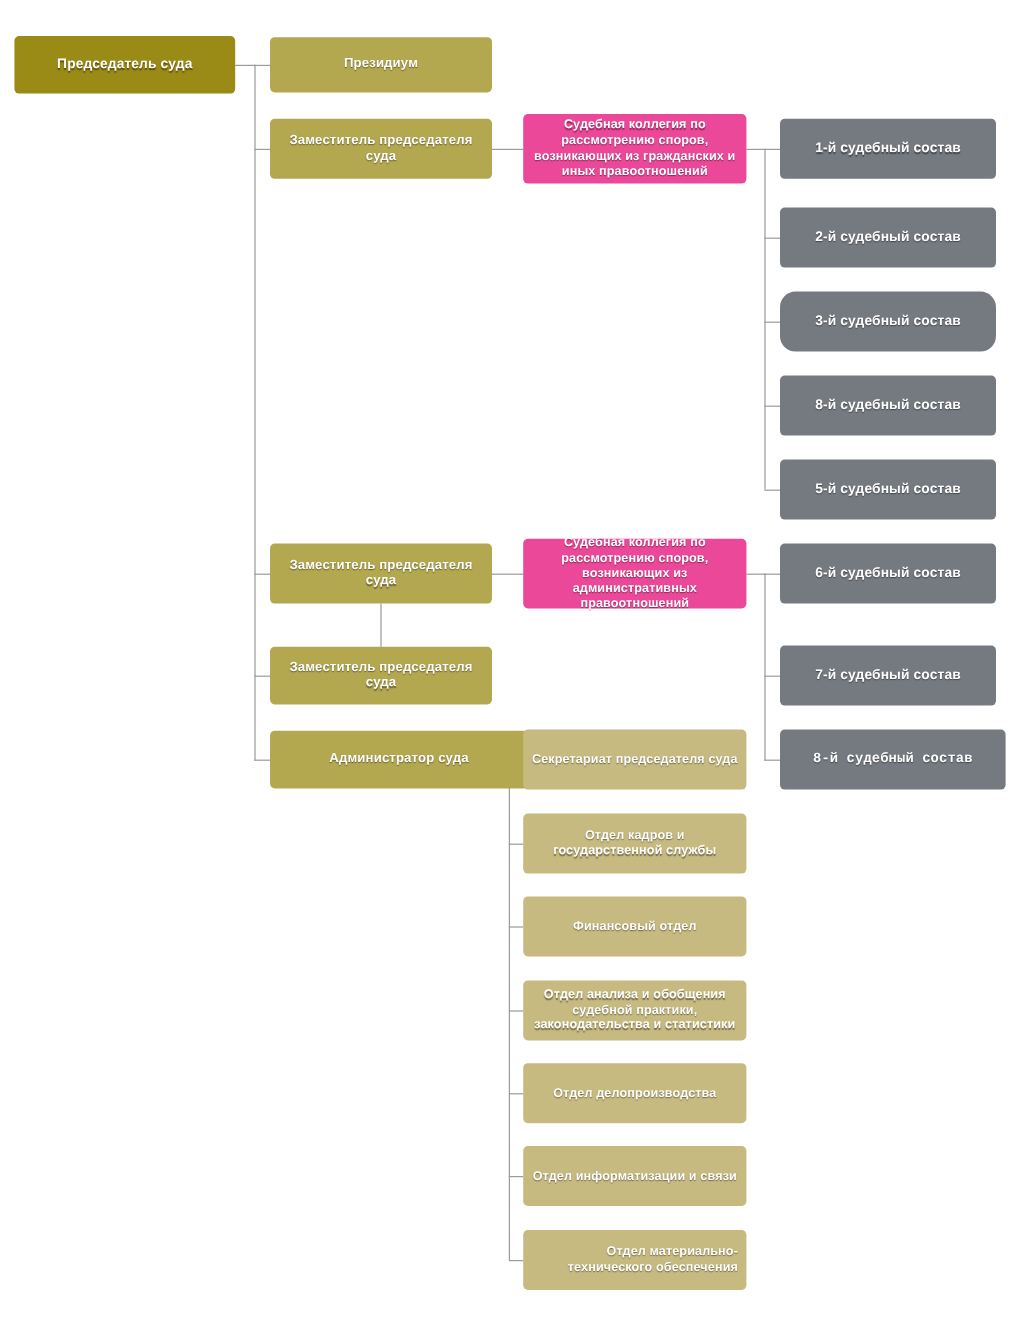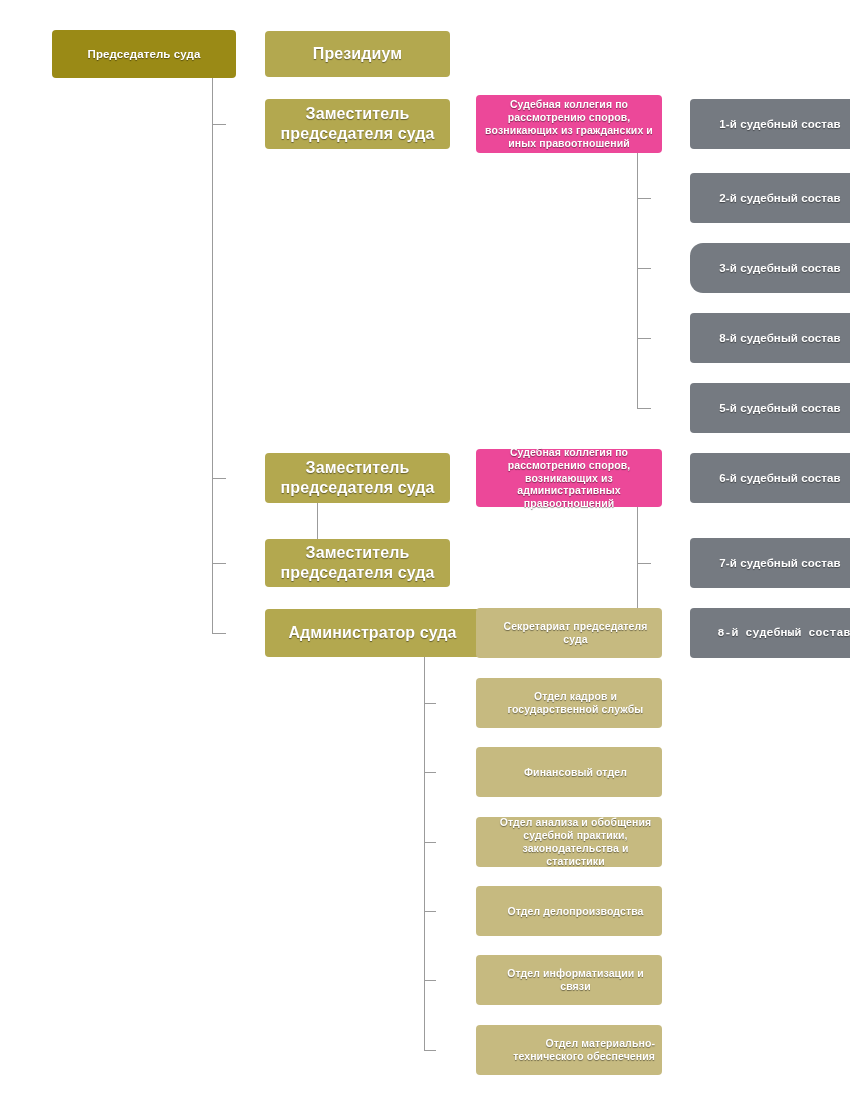--- a/index.html
+++ b/index.html
@@ -24,38 +24,36 @@
     display: flex;
     align-items: center;
     justify-content: center;
     text-align: center;
     color: #ffffff;
     font-weight: bold;
     line-height: 1.22;
     padding: 3px 7px;
     text-shadow: 0 1px 1px rgba(0,0,0,0.45);
     letter-spacing: 0.1px;
-    margin-left: 40px;
   }
   .node-lvl1 {
     background: #9a8a16;
     font-size: 11.5px;
   }
   .node-lvl2 {
     background: #b3a84f;
-    font-size: 16px;
+    font-size: 11px;
   }
   .node-lvl3 {
     background: #ec4899;
     font-size: 10.5px;
   }
   .node-dept {
     background: #c6ba80;
     font-size: 10.5px;
-    padding-left: 20px;
   }
   .node-panel {
     background: #757a81;
     font-size: 11.5px;
   }
   .conn {
     position: absolute;
     background: #9b9b9b;
   }
   .conn-v { width: 1px; }

